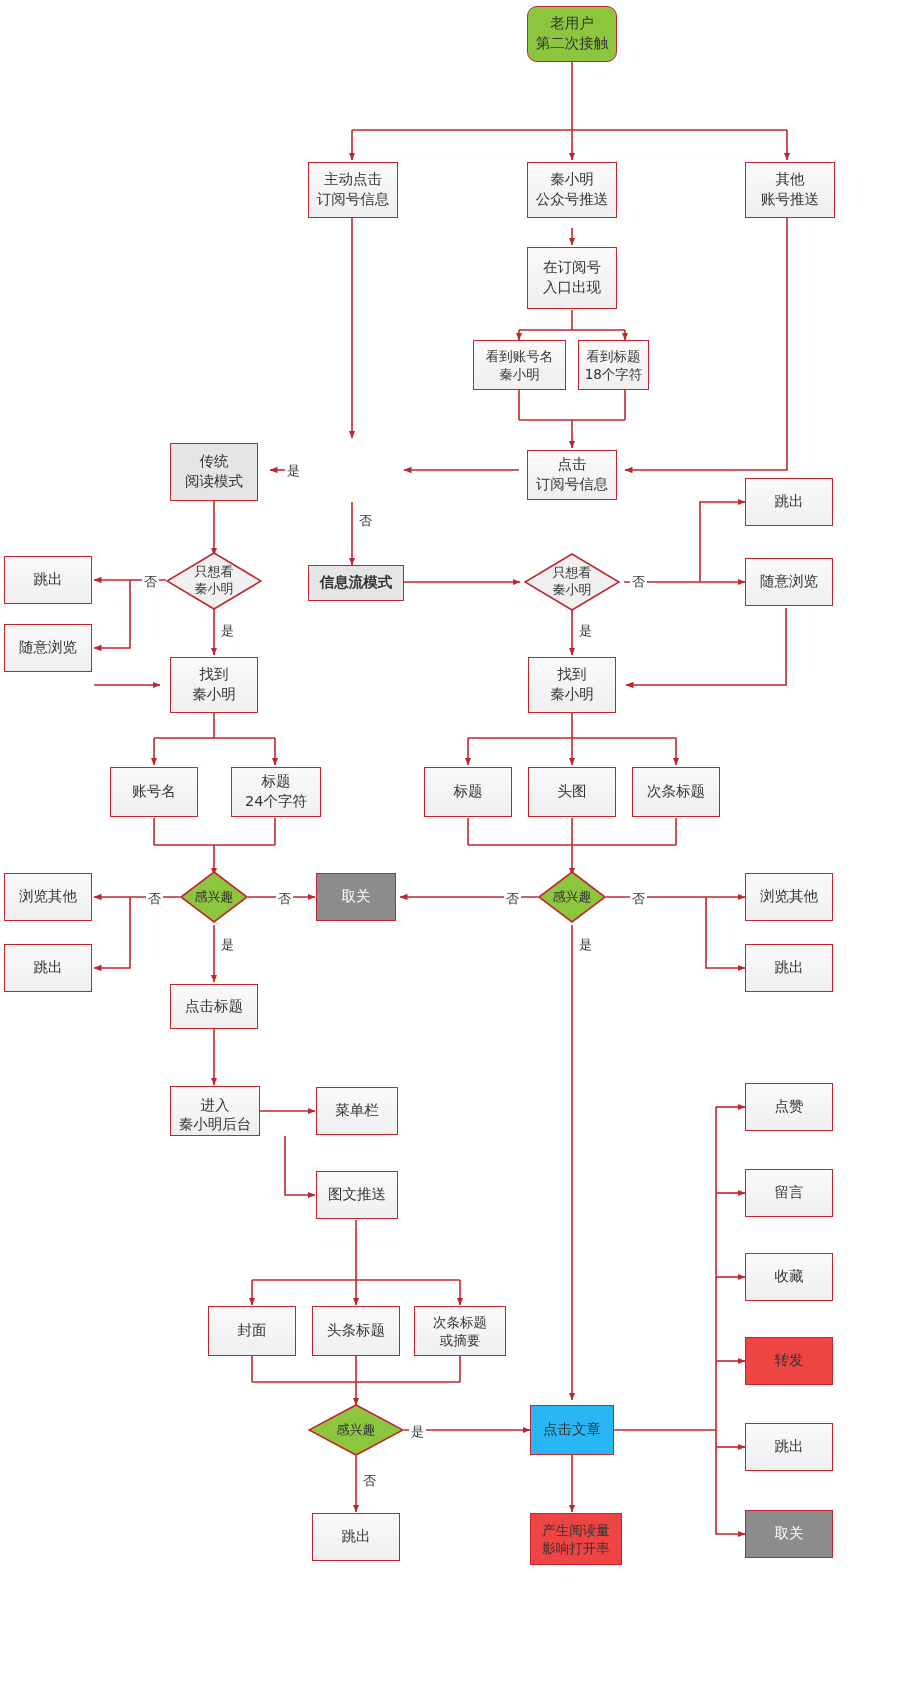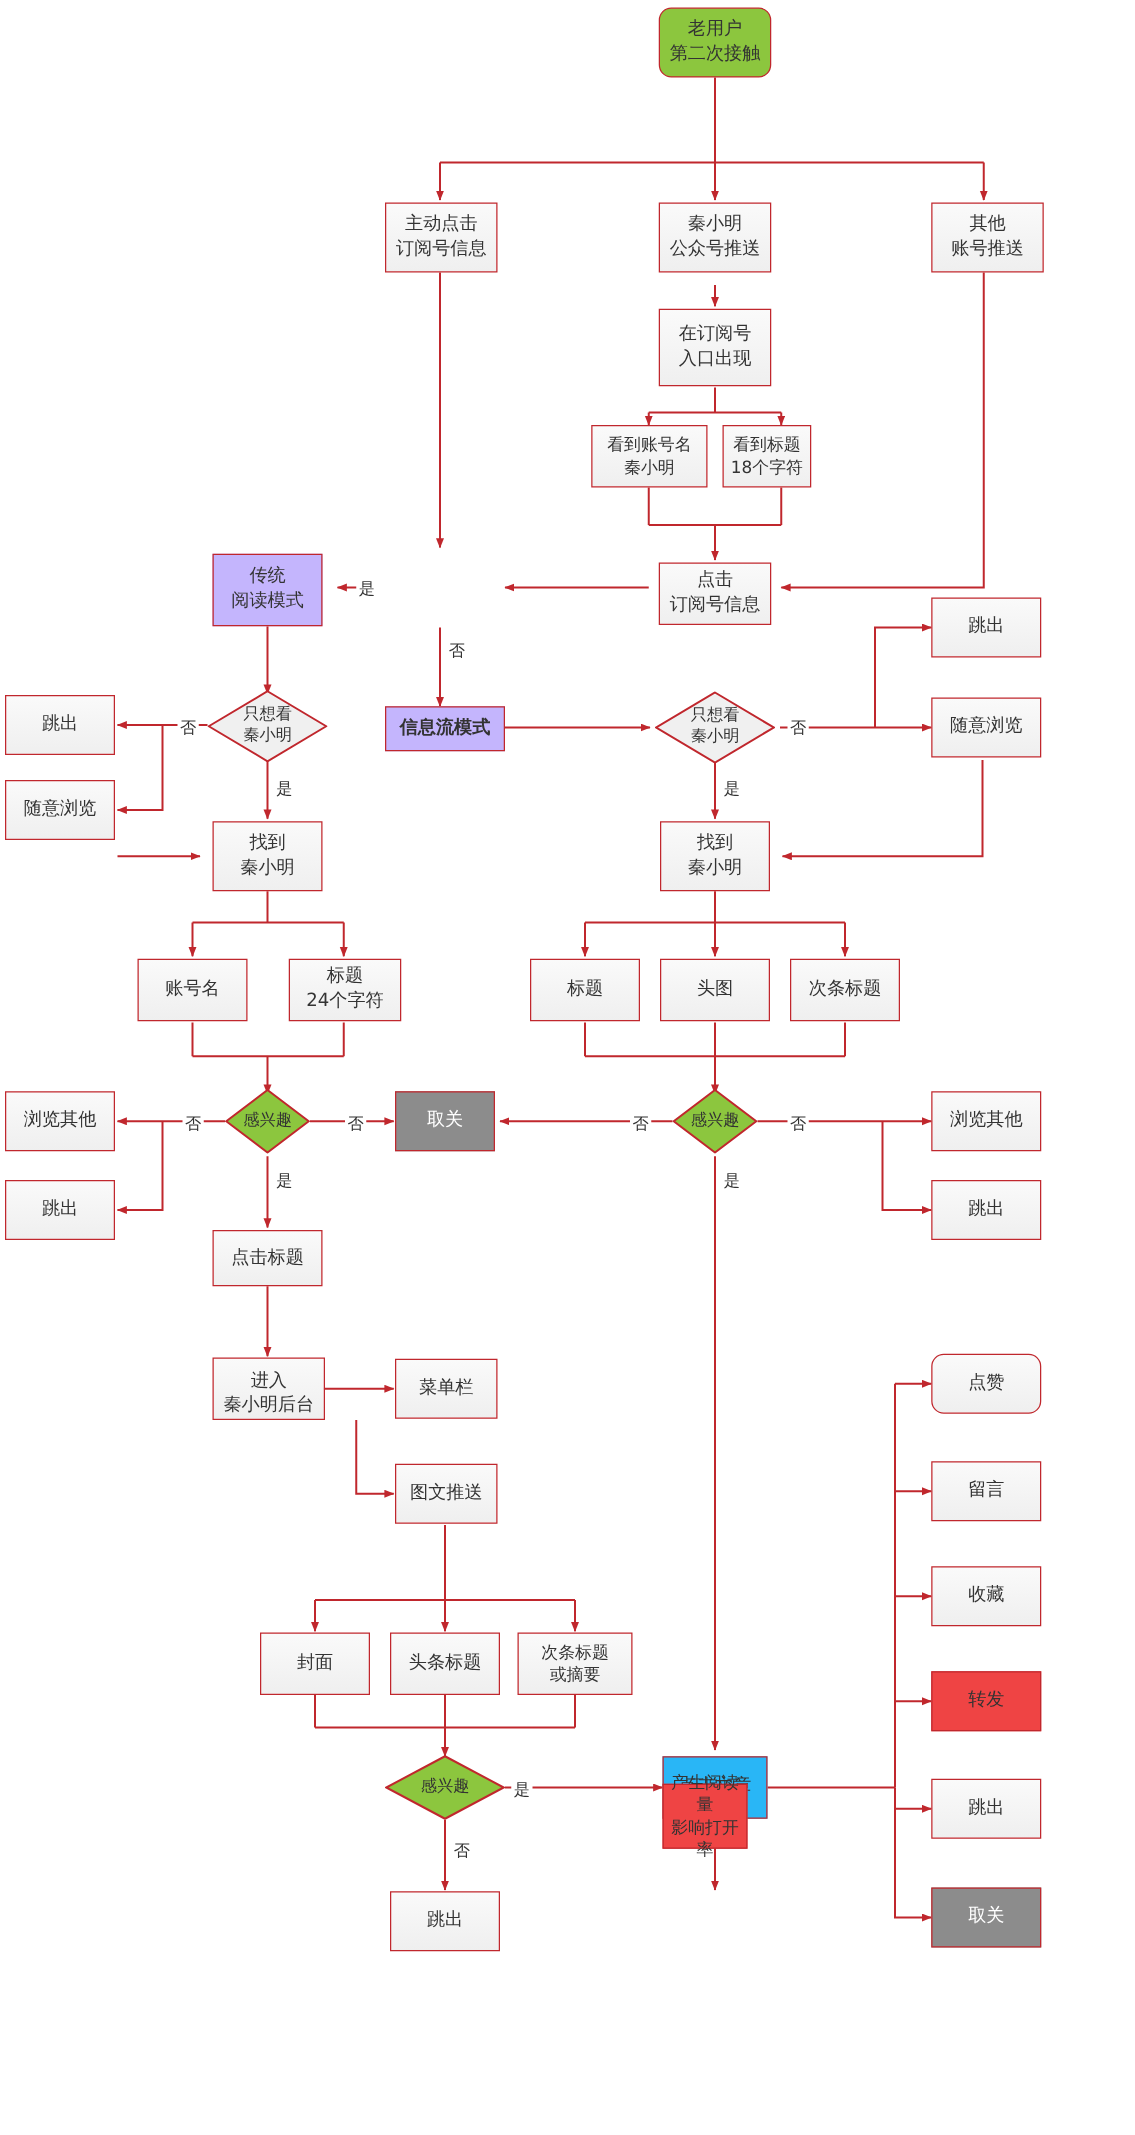--- a/index.html
+++ b/index.html
@@ -3,21 +3,21 @@
 <meta charset="utf-8">
 <style>
   html,body{margin:0;padding:0;background:#ffffff;}
   body{font-family:"DejaVu Sans","Liberation Sans",sans-serif;}
   #canvas{position:relative;width:908px;height:1708px;background:#ffffff;overflow:hidden;}
   svg#edges{position:absolute;left:0;top:0;width:908px;height:1708px;}
   .node{position:absolute;box-sizing:border-box;display:flex;align-items:center;justify-content:center;
         text-align:center;line-height:1.35;font-size:14.5px;color:#333333;}
   .box{border:1.6px solid #c0272d;background:linear-gradient(180deg,#fafafa 0%,#efefef 100%);}
   .box-rounded{border:1.6px solid #c0272d;border-radius:10px;background:#8cc63e;}
-  .yellow{background:#c4b5fd;border:1.6px solid #c0272d;}
+  .yellow{background:#e5e5e5;border:1.6px solid #c0272d;}
   .gray{background:#8c8c8c;border:1.6px solid #c0272d;color:#ffffff;}
   .orange{background:#ef4444;border:1.6px solid #c0272d;}
   .blue{background:#29b6f6;border:1.6px solid #c0272d;}
   .diamond{position:absolute;}
   .diamond .inner{position:absolute;left:0;top:0;width:100%;height:100%;}
   .diamond .lbl{position:absolute;left:0;top:0;width:100%;height:100%;display:flex;
                 align-items:center;justify-content:center;text-align:center;
                 font-size:14px;color:#333;line-height:1.3;}
   .edge-label{position:absolute;font-size:13px;color:#333;background:#ffffff;padding:0 2px;}
 </style>
@@ -325,28 +325,28 @@
     <svg class="inner" viewBox="0 0 96 52">
       <polygon points="48,1 95,26 48,51 1,26" fill="#8cc63e" stroke="#c0272d" stroke-width="1.6"></polygon>
     </svg>
     <div class="lbl" style="font-size:13px;">感兴趣</div>
   </div>
 
   <div class="node box" style="left:312px;top:1513px;width:88px;height:48px;">跳出</div>
 
   <div class="node blue" style="left:530px;top:1405px;width:84px;height:50px;">点击文章</div>
 
-  <div class="node orange" style="left:530px;top:1427px;width:68px;height:52px;font-size:13.5px;">
+  <div class="node orange" style="left:530px;top:1513px;width:92px;height:52px;font-size:13.5px;">
     <span>
       <span>产生阅读量</span><br>
       <span>影响打开率</span>
     </span>
   </div>
 
-  <div class="node box" style="left:745px;top:1083px;width:88px;height:48px;border-radius:10px;">点赞</div>
+  <div class="node box" style="left:745px;top:1083px;width:88px;height:48px;">点赞</div>
 
   <div class="node box" style="left:745px;top:1169px;width:88px;height:48px;">留言</div>
 
   <div class="node box" style="left:745px;top:1253px;width:88px;height:48px;">收藏</div>
 
   <div class="node orange" style="left:745px;top:1337px;width:88px;height:48px;">转发</div>
 
   <div class="node box" style="left:745px;top:1423px;width:88px;height:48px;">跳出</div>
 
   <div class="node gray" style="left:745px;top:1510px;width:88px;height:48px;">取关</div>

